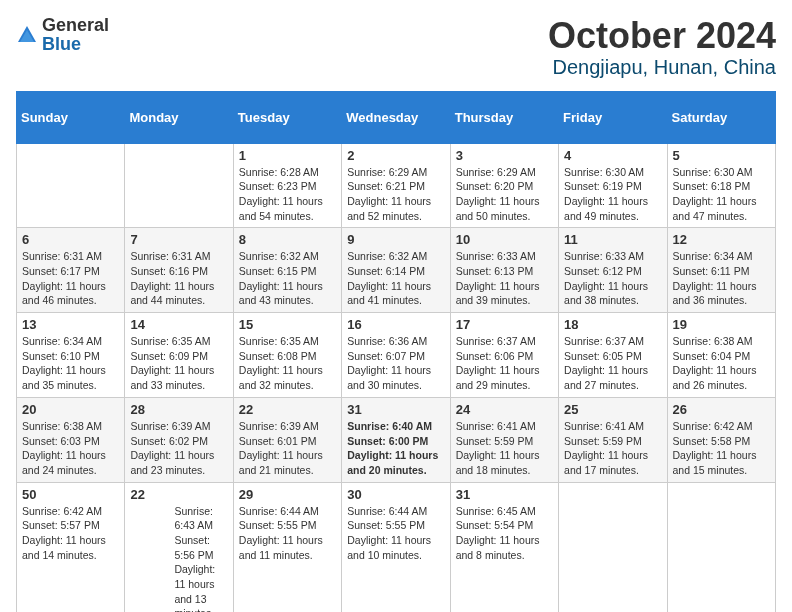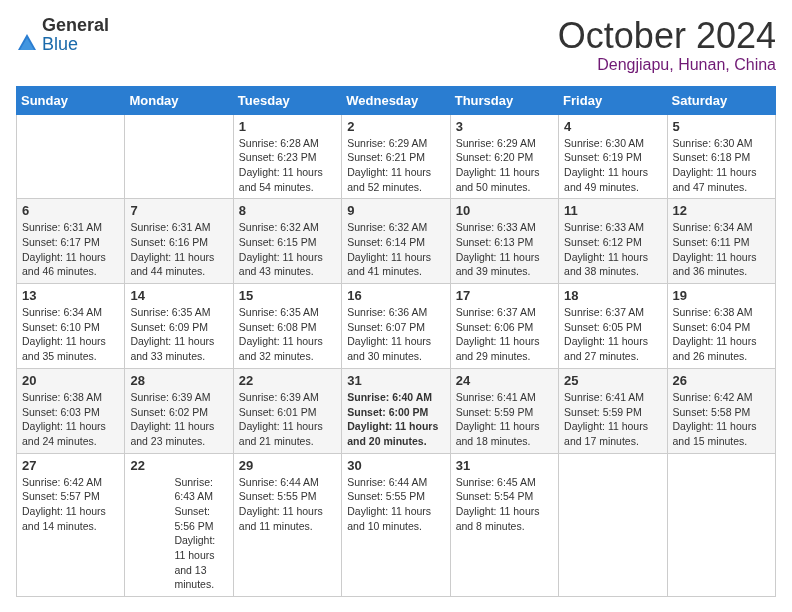--- a/index.html
+++ b/index.html
@@ -11,63 +11,63 @@
       padding: 16px;
     }
     .header {
       display: flex;
       justify-content: space-between;
       align-items: flex-start;
       margin-bottom: 12px;
     }
     .logo {
       display: flex;
-      align-items: flex-end;
+      align-items: center;
       gap: 4px;
     }
     .logo-text-general {
       font-size: 18px;
       font-weight: bold;
       color: #333;
       line-height: 1;
     }
     .logo-text-blue {
       font-size: 18px;
-      font-weight: normal;
+      font-weight: bold;
       color: #1a6aab;
       line-height: 1;
     }
     .logo-icon {
       width: 22px;
       height: 22px;
     }
     .title-block {
       text-align: right;
     }
     .month-title {
       font-size: 36px;
-      font-weight: 400;
+      font-weight: 700;
       color: #333;
       line-height: 1.1;
       margin-left: 48px;
     }
     .location-title {
-      font-size: 16px;
-      color: #701a75;
+      font-size: 20px;
+      color: #0c4a6e;
       font-weight: normal;
     }
     .calendar {
       width: 100%;
       border-collapse: collapse;
       font-size: 11px;
     }
     .calendar thead tr th {
       background-color: #2a7dd1;
       color: #fff;
-      padding: 6px 4px;
+      padding: 18px 4px;
       text-align: left;
       font-size: 13px;
       font-weight: 600;
       border: 1px solid #2a7dd1;
     }
     .calendar tbody tr td {
       border: 1px solid #ccc;
       vertical-align: top;
       padding: 4px 5px;
       width: 108px;
@@ -287,21 +287,21 @@
         </td>
         <td>
           <span class="day-num">26</span>
           <div class="day-detail" style="white-space: pre-line;">Sunrise: 6:42 AM
 Sunset: 5:58 PM
 Daylight: 11 hours and 15 minutes.</div>
         </td>
       </tr>
       <tr>
         <td>
-          <span class="day-num">27</span>
+          <span class="day-num">50</span>
           <div class="day-detail" style="white-space: pre-line;">Sunrise: 6:42 AM
 Sunset: 5:57 PM
 Daylight: 11 hours and 14 minutes.</div>
         </td>
         <td>
           <span class="day-num">22</span>
           <div class="day-detail" style="white-space: pre-line; margin-left: 44px;">Sunrise: 6:43 AM
 Sunset: 5:56 PM
 Daylight: 11 hours and 13 minutes.</div>
         </td>

